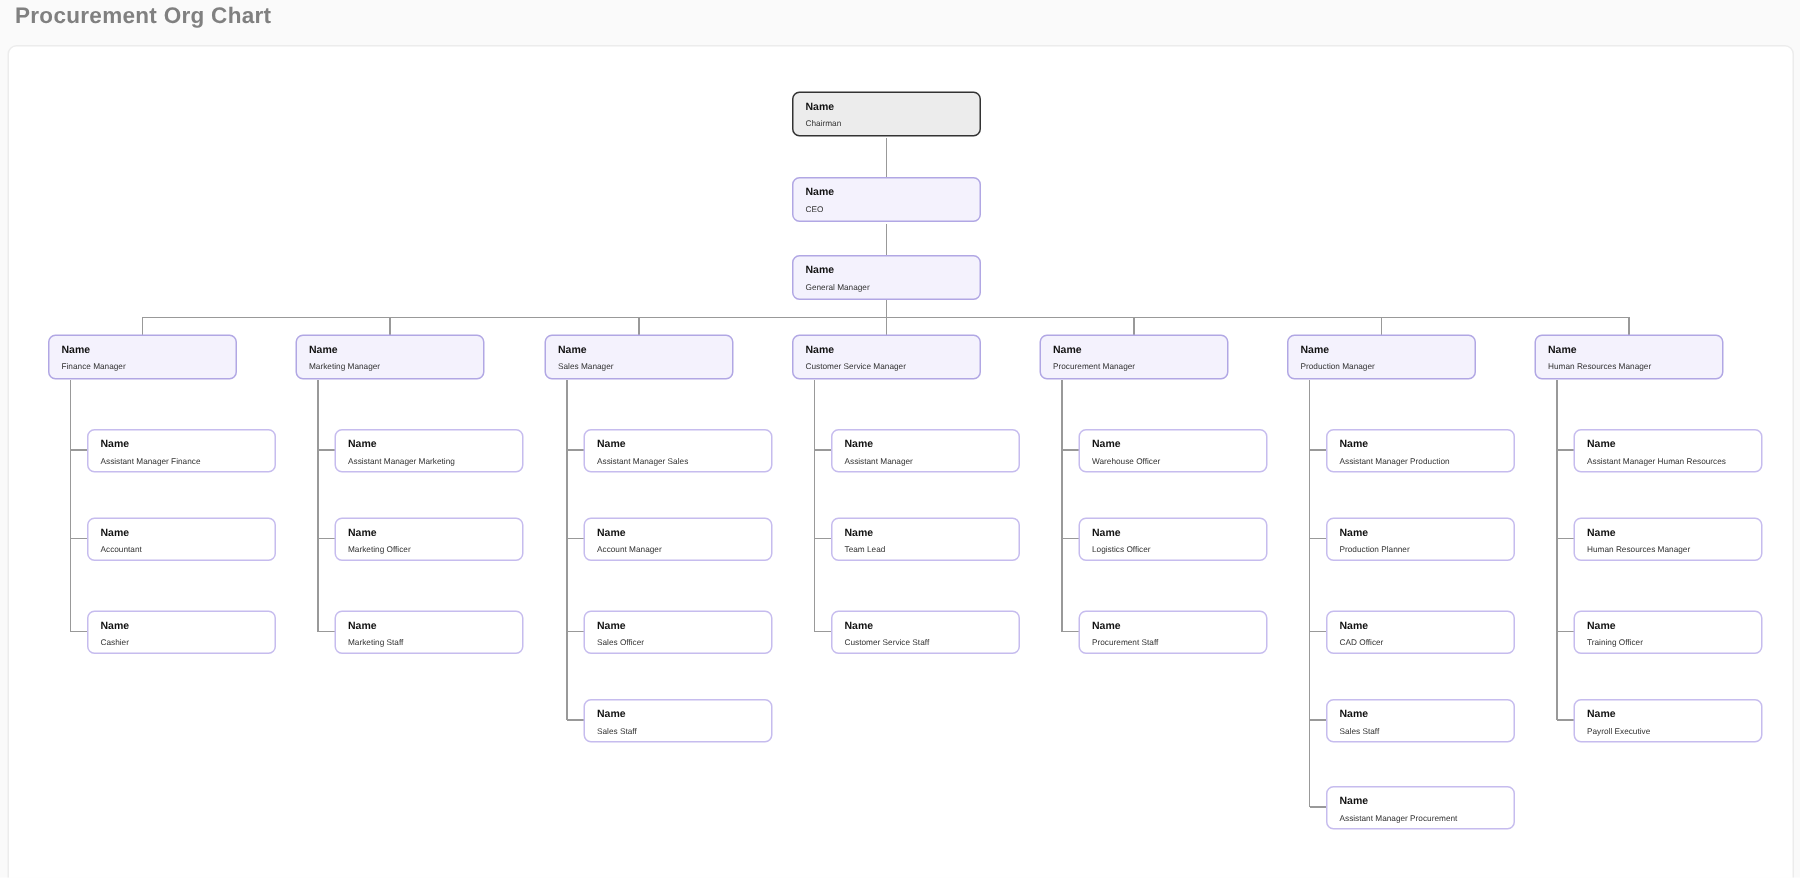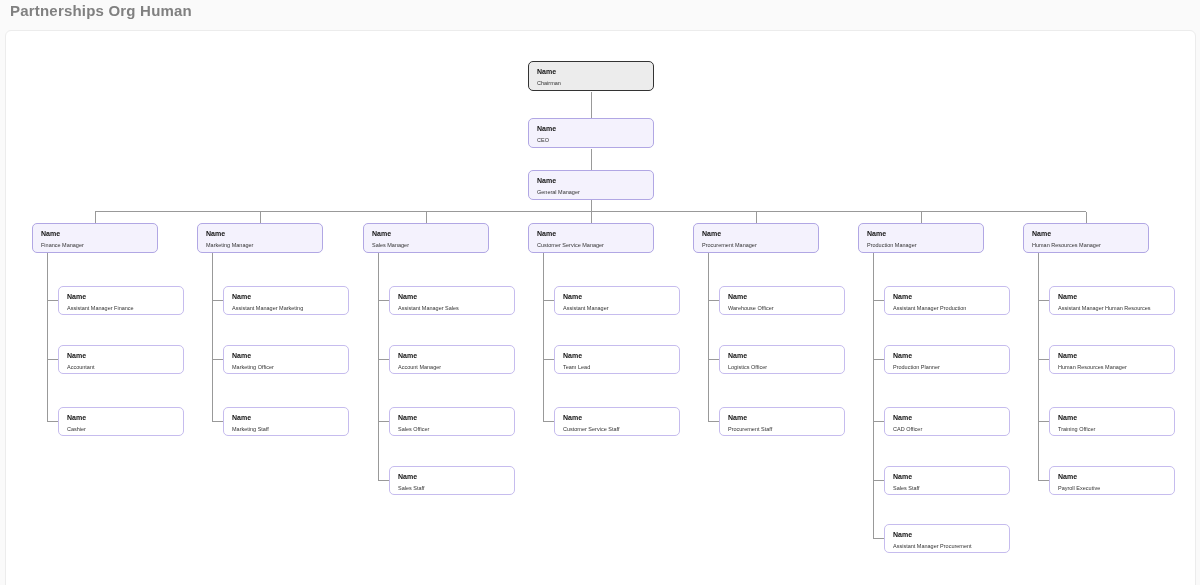--- a/index.html
+++ b/index.html
@@ -30,21 +30,21 @@
   }
   .node .node-name{font-size:7px;font-weight:bold;color:#111111;line-height:9px;}
   .node .node-role{font-size:5.5px;color:#333333;line-height:7px;margin-top:4px;white-space:nowrap;}
   .node.root{background:#ececec;border:1px solid #333333;}
   .node.mid{background:#f4f2fd;border:1px solid #b1a7e4;}
   .node.leaf{background:#ffffff;border:1px solid #c6bcee;height:29px;}
 </style>
 </head>
 <body>
 
-<div class="page-title" style="color: rgb(128, 128, 128);">Partnerships Org Human</div>
+<div class="page-title" style="color: rgb(128, 128, 128);">Procurement Org Chart</div>
 
 <div class="canvas-card"></div>
 
 <div id="chart-root">
   <svg id="connector-layer" width="1200" height="585" viewBox="0 0 1200 585">
       <path d="M591 92 L591 118 M591 149 L591 170 M591 200 L591 211.5 M95 211.5 L1086 211.5 M95 211.5 L95 223 M47 300 L58 300 M47 359 L58 359 M47 421 L58 421 M47 253 L47 421 M260 211.5 L260 223 M212 300 L223 300 M212 359 L223 359 M212 421 L223 421 M212 253 L212 421 M426 211.5 L426 223 M378 300 L389 300 M378 359 L389 359 M378 421 L389 421 M378 480 L389 480 M378 253 L378 480 M591 211.5 L591 223 M543 300 L554 300 M543 359 L554 359 M543 421 L554 421 M543 253 L543 421 M756 211.5 L756 223 M708 300 L719 300 M708 359 L719 359 M708 421 L719 421 M708 253 L708 421 M921 211.5 L921 223 M873 300 L884 300 M873 359 L884 359 M873 421 L884 421 M873 480 L884 480 M873 538 L884 538 M873 253 L873 538 M1086 211.5 L1086 223 M1038 300 L1049 300 M1038 359 L1049 359 M1038 421 L1049 421 M1038 480 L1049 480 M1038 253 L1038 480" stroke="#999999" stroke-width="1" fill="none" shape-rendering="crispEdges"></path>
     </svg>
 <div class="node root" style="left: 528px; top: 61px; background: rgb(236, 236, 236); border-color: rgb(51, 51, 51);">
       <div class="node-name">Name</div>
       <div class="node-role">Chairman</div>

